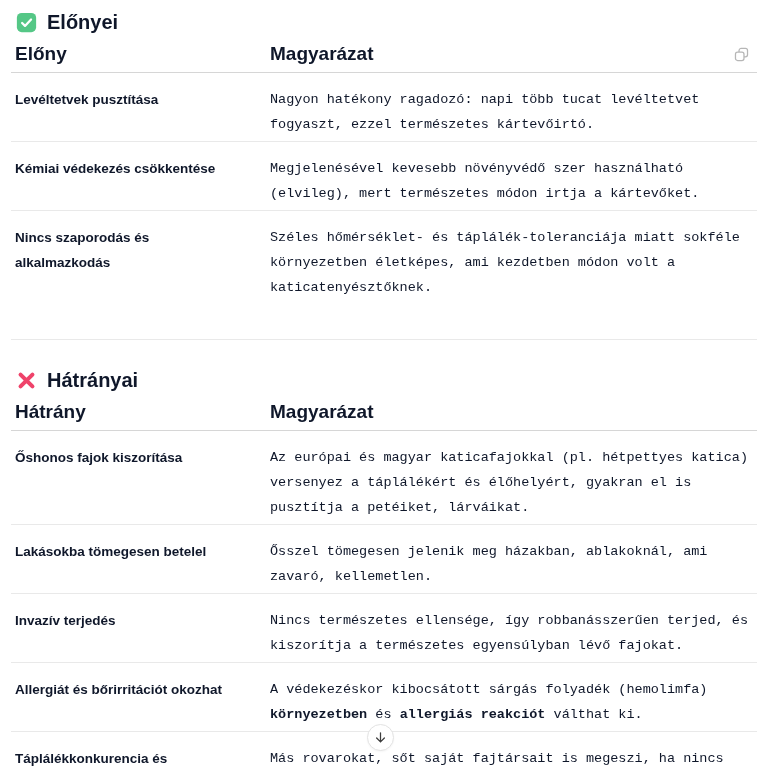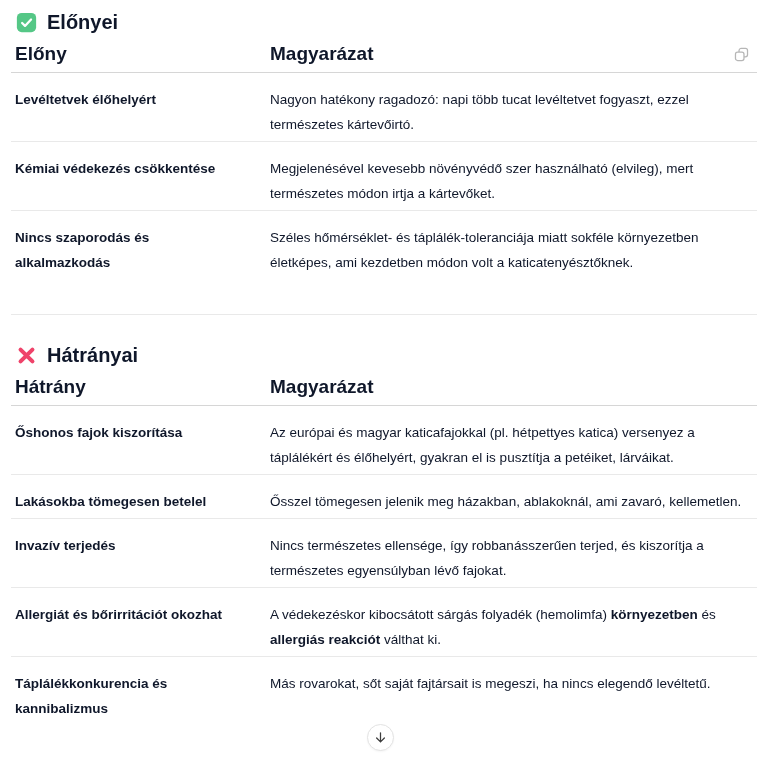--- a/index.html
+++ b/index.html
@@ -47,21 +47,21 @@
     vertical-align: top;
     line-height: 25px;
     padding: 14px 8px 4px 4px;
     border-bottom: 1px solid #e9e9e9;
   }
   td.term {
     width: 255px;
     font-weight: 700;
     padding-right: 18px;
   }
-  td.expl { padding-right: 1px; }
+  td.expl { padding-right: 1px; font-family: Liberation Mono, monospace; }
   td.expl strong { font-weight: 700; }
   
   .table-advantages tbody tr:last-child td { padding-bottom: 39px; }
   
   .table-disadvantages tbody tr:last-child td { border-bottom: none; }
   .copy-btn {
     position: absolute;
     top: 2px;
     right: 6px;
     width: 20px;
@@ -117,21 +117,21 @@
       </button>
       <table class="table-advantages">
         <thead>
           <tr>
             <th>Előny</th>
             <th>Magyarázat</th>
           </tr>
         </thead>
         <tbody>
             <tr>
-              <td class="term">Levéltetvek élőhelyért</td>
+              <td class="term">Levéltetvek pusztítása</td>
               <td class="expl"><span>Nagyon hatékony ragadozó: napi több tucat levéltetvet fogyaszt, ezzel természetes kártevőirtó.</span></td>
             </tr>
             <tr>
               <td class="term">Kémiai védekezés csökkentése</td>
               <td class="expl"><span>Megjelenésével kevesebb növényvédő szer használható (elvileg), mert természetes módon irtja a kártevőket.</span></td>
             </tr>
             <tr>
               <td class="term">Nincs szaporodás és alkalmazkodás</td>
               <td class="expl"><span>Széles hőmérséklet- és táplálék-toleranciája miatt sokféle környezetben életképes, ami kezdetben módon volt a katicatenyésztőknek.</span></td>
             </tr>

